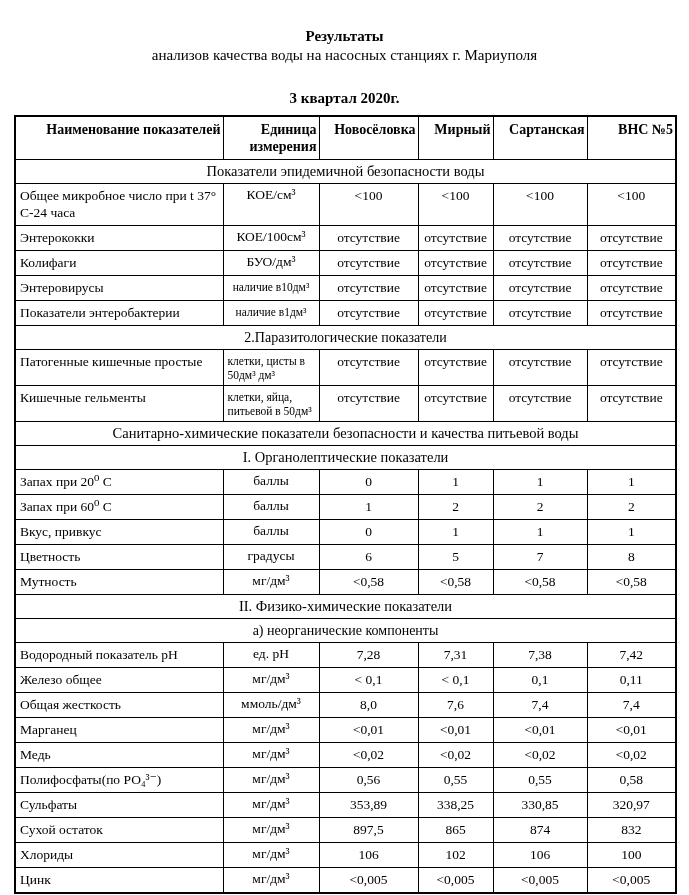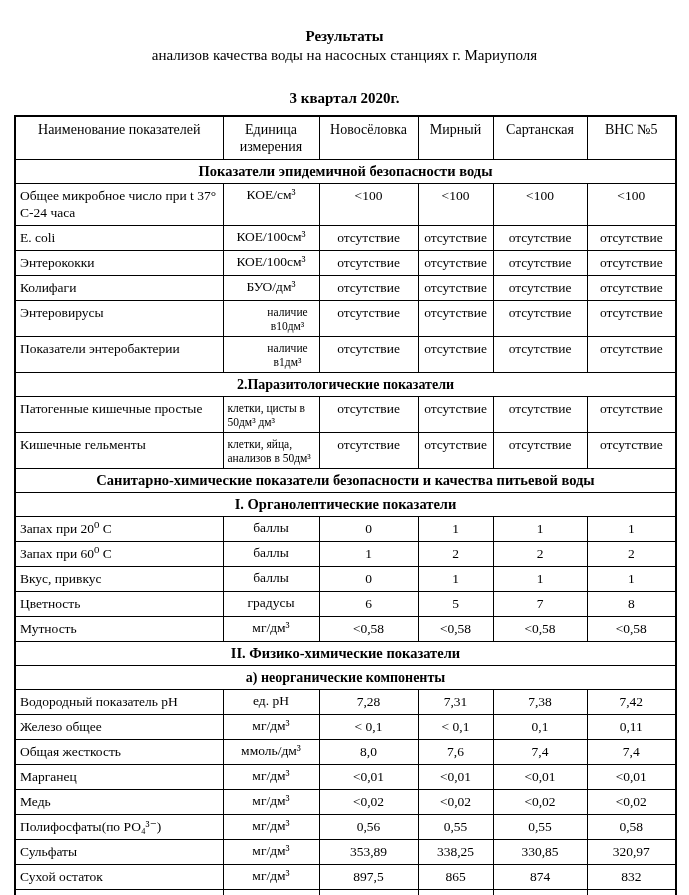--- a/index.html
+++ b/index.html
@@ -18,39 +18,39 @@
   table.results {
     width: 661px;
     margin-top: 7px;
     border-collapse: collapse;
     border: 2px solid #000000;
     table-layout: fixed;
   }
   th, td { border: 1px solid #000000; vertical-align: top; }
 
   th {
-    font-size: 14px; font-weight: normal; text-align: center;
+    font-size: 14px; font-weight: bold; text-align: right;
     padding: 4px 2px; line-height: 17px;
   }
 
   td.section {
-    text-align: center; font-weight: bold; font-size: 14px;
+    text-align: center; font-weight: normal; font-size: 14px;
     padding: 3px 16px; line-height: 17px;
   }
   td.section.major { font-size: 14.5px; }
 
   td.c-name {
     font-size: 13.5px; text-align: left;
     padding: 3px 3px 4px 4px; line-height: 17px;
   }
   td.c-unit {
     font-size: 13.5px; text-align: center;
     padding: 3px 2px; line-height: 16px;
   }
-  td.c-unit.small { font-size: 11.5px; line-height: 14px; padding-top: 4px; padding-left: 35px; }
+  td.c-unit.small { font-size: 11.5px; line-height: 14px; padding-top: 4px; }
   td.c-unit.left { text-align: left; padding-left: 4px; margin-left: 18px; }
   td.c-val {
     font-size: 13.5px; text-align: center;
     padding: 3px 2px; line-height: 17px;
   }
   tr.tall td { height: 42px; }
 </style>
 </head>
 <body>
 
@@ -87,28 +87,20 @@
         </tr>
         <tr class="tall">
           <td class="c-name">Общее микробное число при t 37° С-24 часа</td>
           <td class="c-unit">КОЕ/см³</td>
           <td class="c-val">&lt;100</td>
           <td class="c-val">&lt;100</td>
           <td class="c-val">&lt;100</td>
           <td class="c-val">&lt;100</td>
         </tr>
         <tr>
-          <td class="c-name">E. coli</td>
-          <td class="c-unit">КОЕ/100см³</td>
-          <td class="c-val">отсутствие</td>
-          <td class="c-val">отсутствие</td>
-          <td class="c-val">отсутствие</td>
-          <td class="c-val">отсутствие</td>
-        </tr>
-        <tr>
           <td class="c-name">Энтерококки</td>
           <td class="c-unit">КОЕ/100см³</td>
           <td class="c-val">отсутствие</td>
           <td class="c-val">отсутствие</td>
           <td class="c-val">отсутствие</td>
           <td class="c-val">отсутствие</td>
         </tr>
         <tr>
           <td class="c-name">Колифаги</td>
           <td class="c-unit">БУО/дм³</td>
@@ -139,21 +131,21 @@
         <tr>
           <td class="c-name">Патогенные кишечные простые</td>
           <td class="c-unit small left">клетки, цисты в 50дм³ дм³</td>
           <td class="c-val">отсутствие</td>
           <td class="c-val">отсутствие</td>
           <td class="c-val">отсутствие</td>
           <td class="c-val">отсутствие</td>
         </tr>
         <tr>
           <td class="c-name">Кишечные гельменты</td>
-          <td class="c-unit small left">клетки, яйца, анализов в 50дм³</td>
+          <td class="c-unit small left">клетки, яйца, питьевой в 50дм³</td>
           <td class="c-val">отсутствие</td>
           <td class="c-val">отсутствие</td>
           <td class="c-val">отсутствие</td>
           <td class="c-val">отсутствие</td>
         </tr>
         <tr>
           <td colspan="6" class="section major">Санитарно-химические показатели безопасности и качества питьевой воды</td>
         </tr>
         <tr>
           <td colspan="6" class="section major">I. Органолептические показатели</td>

